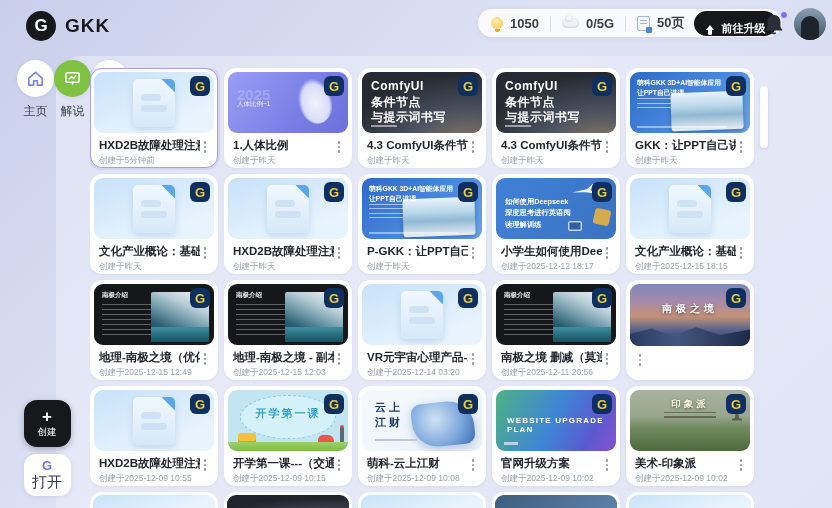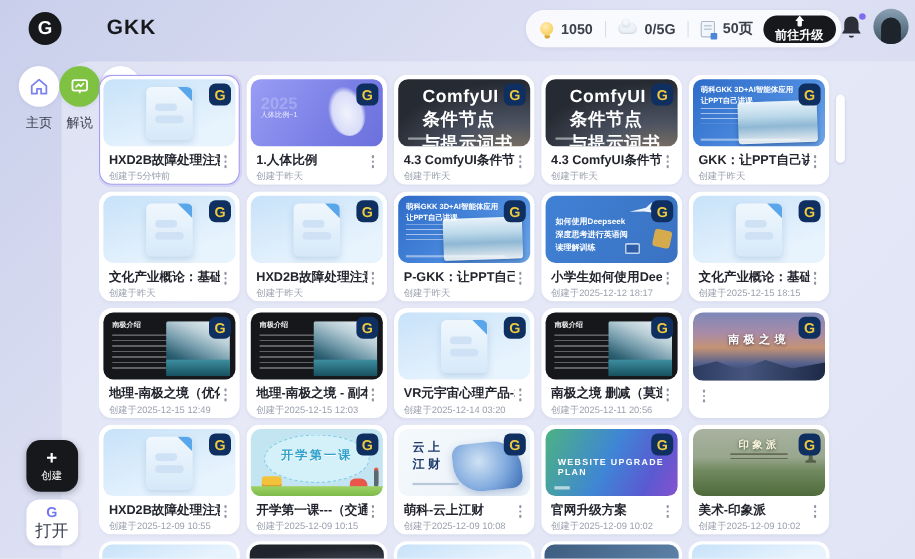--- a/index.html
+++ b/index.html
@@ -10,35 +10,35 @@
     position:relative; color:#23252e;
   }
   .main-panel{position:absolute;left:56px;top:56px;right:0;bottom:0;
     background:rgba(237,239,250,.55);border-radius:26px 0 0 0;}
 
   
   .topbar{position:absolute;left:0;top:0;width:100%;height:52px;}
   .logo-wrap{position:absolute;left:26px;top:11px;display:flex;align-items:center;gap:9px;}
   .logo-circle{width:30px;height:30px;border-radius:50%;background:#17181c;color:#fff;
     display:flex;align-items:center;justify-content:center;font-weight:800;font-size:17px;}
-  .logo-text{font-size:19px;font-weight:800;letter-spacing:1px;color:#17181c;margin-left:32px;}
-  .stats-pill{position:absolute;left:478px;top:9px;height:34px;border-radius:17px;
+  .logo-text{font-size:19px;font-weight:800;letter-spacing:1px;color:#17181c;}
+  .stats-pill{position:absolute;left:478px;top:9px;height:28px;border-radius:17px;
     background:rgba(255,255,255,.82);display:flex;align-items:center;padding:0 5px 0 13px;
     box-shadow:0 1px 4px rgba(60,70,120,.08);}
   .stat{display:flex;align-items:center;gap:7px;font-size:13px;color:#3a3f4a;font-weight:600;}
   .divider{width:1px;height:15px;background:#d9dde8;margin:0 11px;}
   .bulb{width:12px;height:12px;border-radius:50%;background:radial-gradient(circle at 40% 35%,#ffeeb0,#f6c443);position:relative;}
   .bulb::after{content:"";position:absolute;left:3.5px;bottom:-3px;width:5px;height:3px;background:#d8a832;border-radius:0 0 2px 2px;}
   .cloud{width:17px;height:10px;background:#eef2f7;border-radius:8px;position:relative;box-shadow:inset 0 -1px 2px #c8d2de;}
   .cloud::before{content:"";position:absolute;left:3px;top:-4px;width:8px;height:8px;border-radius:50%;background:#f4f7fb;box-shadow:inset 0 -1px 2px #cdd7e2;}
   .pageicon{width:13px;height:15px;background:#f2f6fb;border:1px solid #a9b8cc;border-radius:2px;position:relative;}
   .pageicon::before{content:"";position:absolute;right:-3px;bottom:-3px;width:6px;height:6px;background:#4d86d8;border-radius:1px;}
   .pageicon::after{content:"";position:absolute;left:2px;top:3px;width:7px;height:1.5px;background:#a9b8cc;box-shadow:0 3px 0 #a9b8cc;}
   .upgrade-pill{margin-left:9px;height:25px;border-radius:13px;background:#17181c;color:#fff;
-    display:flex;align-items:center;gap:6px;padding:0 11px;font-size:11px;font-weight:600;cursor:pointer;flex-direction:column;}
+    display:flex;align-items:flex-end;gap:6px;padding:0 11px;font-size:11px;font-weight:600;cursor:pointer;}
   .up-ic{width:11px;height:11px;position:relative;}
   .up-ic::before{content:"";position:absolute;left:1.5px;top:0;border-left:4px solid transparent;border-right:4px solid transparent;border-bottom:5px solid #fff;}
   .up-ic::after{content:"";position:absolute;left:3.5px;top:5px;width:4px;height:5px;background:#fff;border-radius:0 0 1px 1px;}
   .bell-wrap{position:absolute;left:763px;top:13px;width:24px;height:26px;cursor:pointer;}
   .bell-dot{position:absolute;right:-1px;top:-2px;width:8px;height:8px;border-radius:50%;background:#7b6cf0;border:1.5px solid #e3e5f4;}
   .avatar{position:absolute;left:794px;top:8px;width:32px;height:32px;border-radius:50%;overflow:hidden;
     background:linear-gradient(180deg,#8aa0b4 0%,#5c7486 60%,#3e505e 100%);cursor:pointer;}
   .avatar::after{content:"";position:absolute;left:7px;top:8px;width:18px;height:26px;background:#1d242c;
     border-radius:9px 9px 2px 2px;}
 
@@ -88,21 +88,21 @@
   .tlines{position:absolute;z-index:2;}
 
   .t-dancer{background:linear-gradient(125deg,#999df4 0%,#7a7fe6 60%,#6b70dc 100%);}
   .t-dancer .tlines{left:9px;top:14px;}
   .t-dancer .tlines div:first-child{font-size:15px;font-weight:800;color:rgba(255,255,255,.22);}
   .t-dancer .tlines div:last-child{font-size:6.5px;color:rgba(255,255,255,.85);margin-top:-3px;}
   .t-dancer .fig{position:absolute;right:16px;top:6px;width:34px;height:46px;
     background:radial-gradient(ellipse at 50% 55%,#f2f3fc 0%,#d8dcf8 55%,transparent 70%);border-radius:50%;transform:rotate(-15deg);}
 
   .t-comfy{background:radial-gradient(130% 150% at 88% 120%,#8d7a64 0%,#4a5160 38%,#262a32 78%);}
-  .t-comfy .tlines{left:22px;top:7px;font-size:16px;font-weight:800;color:#fff;line-height:1.3;letter-spacing:.5px;}
+  .t-comfy .tlines{left:9px;top:7px;font-size:12px;font-weight:800;color:#fff;line-height:1.3;letter-spacing:.5px;}
   .t-comfy::after{content:"";position:absolute;left:9px;bottom:6px;width:26px;height:2px;background:rgba(255,255,255,.5);}
 
   .t-gkk3d{background:linear-gradient(135deg,#2d6bc8 0%,#4a89dd 55%,#6ea6e9 100%);}
   .t-gkk3d .tlines{left:7px;top:6px;font-size:6.8px;font-weight:800;color:#fff;line-height:1.5;}
   .t-gkk3d .pic{position:absolute;right:7px;top:20px;width:72px;height:38px;border-radius:3px;transform:rotate(-2deg);
     background:linear-gradient(180deg,#e8f2fa 0%,#bcd9ea 35%,#8fb8d4 60%,#e9eef2 100%);box-shadow:0 2px 5px rgba(10,40,90,.4);}
   .t-gkk3d::after{content:"";position:absolute;left:7px;bottom:5px;width:90px;height:2px;background:rgba(255,255,255,.45);}
   .t-gkk3d::before{content:"";position:absolute;left:7px;top:26px;width:34px;height:14px;
     background:repeating-linear-gradient(180deg,rgba(255,255,255,.55) 0 1px,transparent 1px 4.5px);z-index:1;}
 

